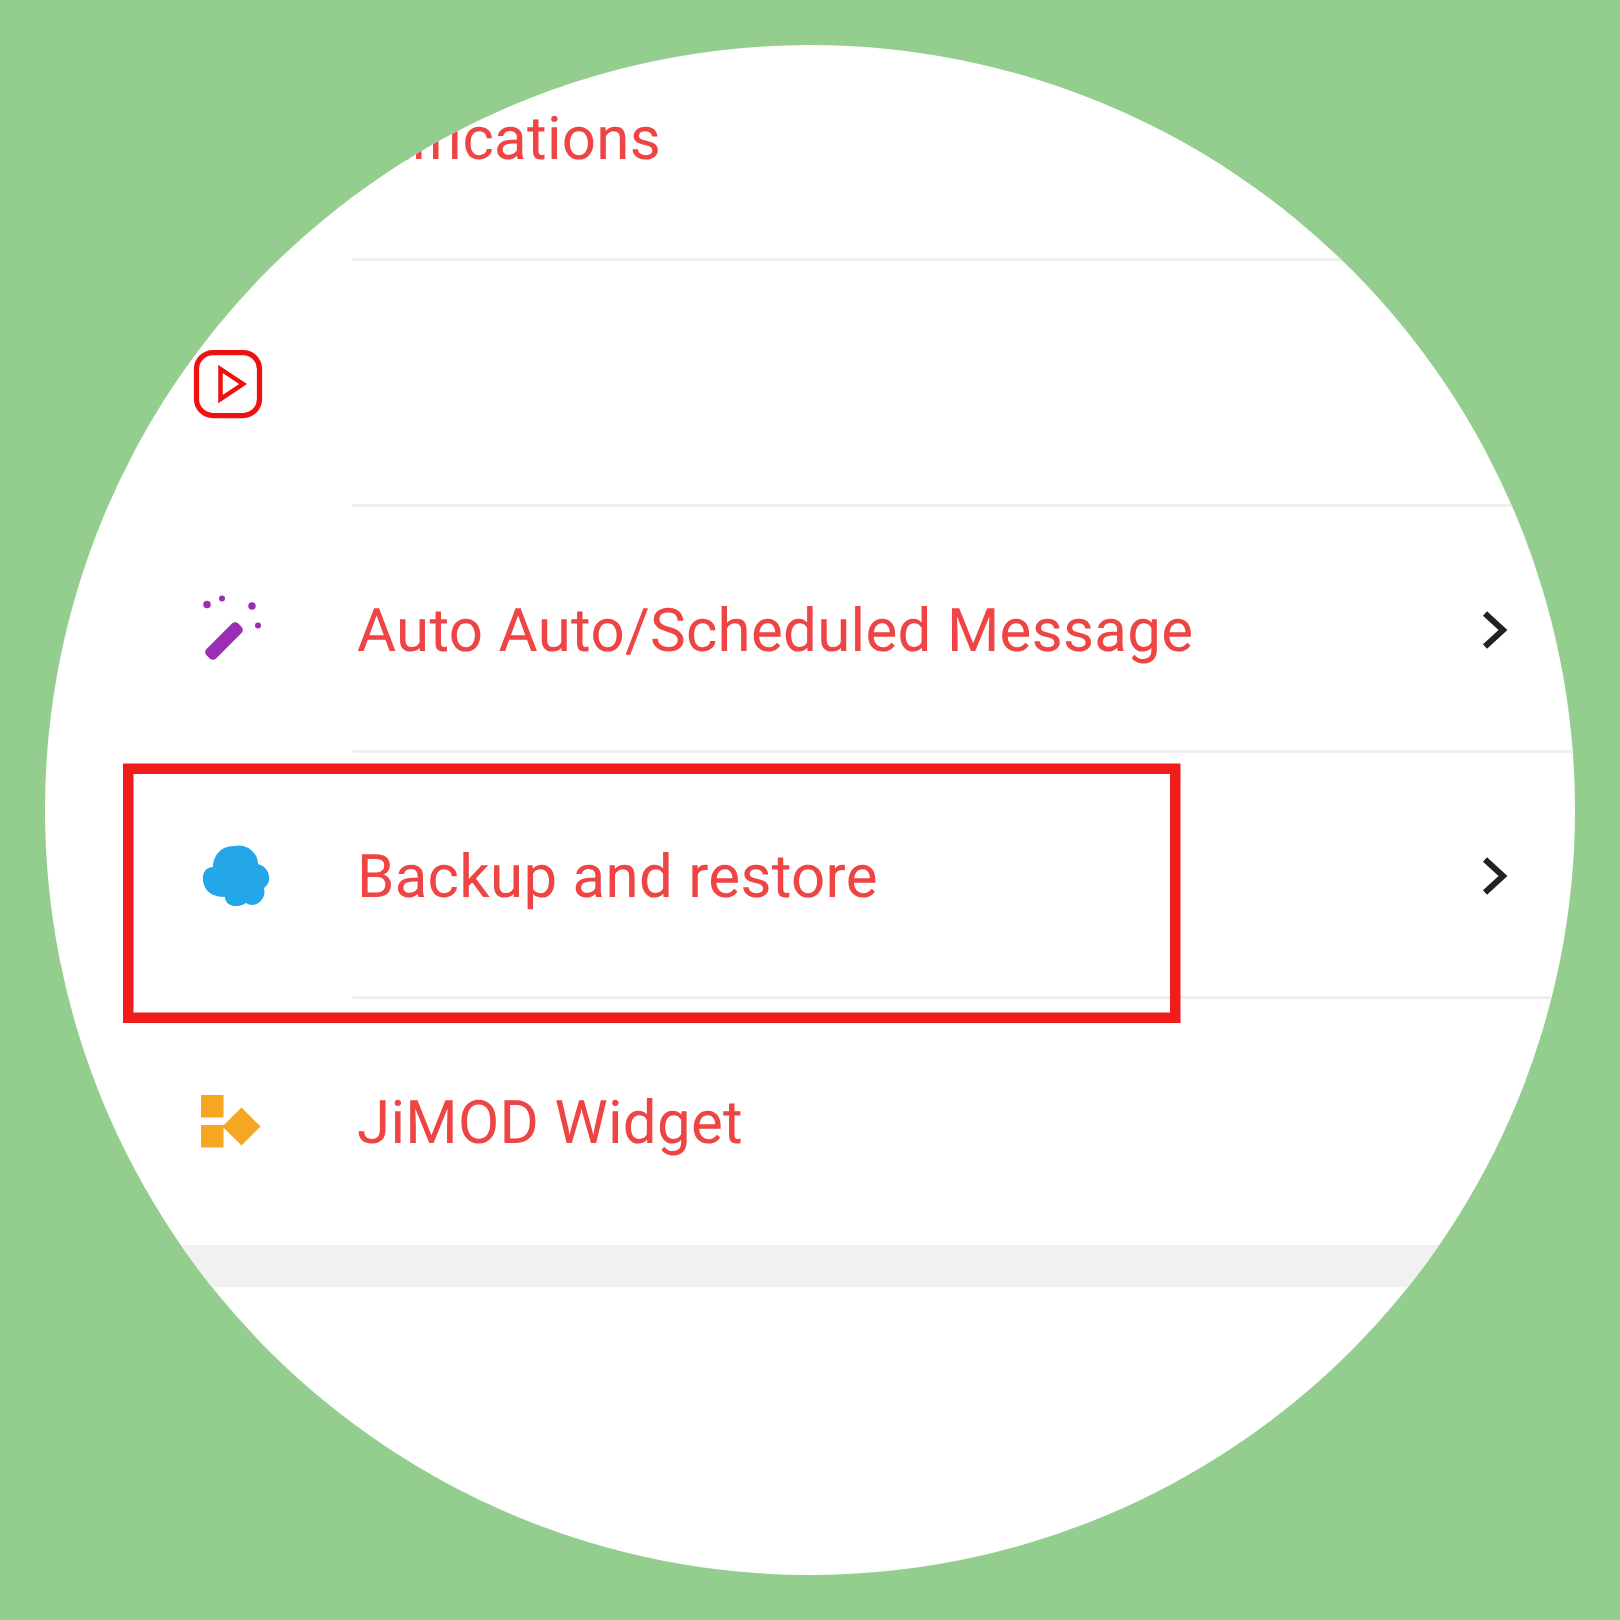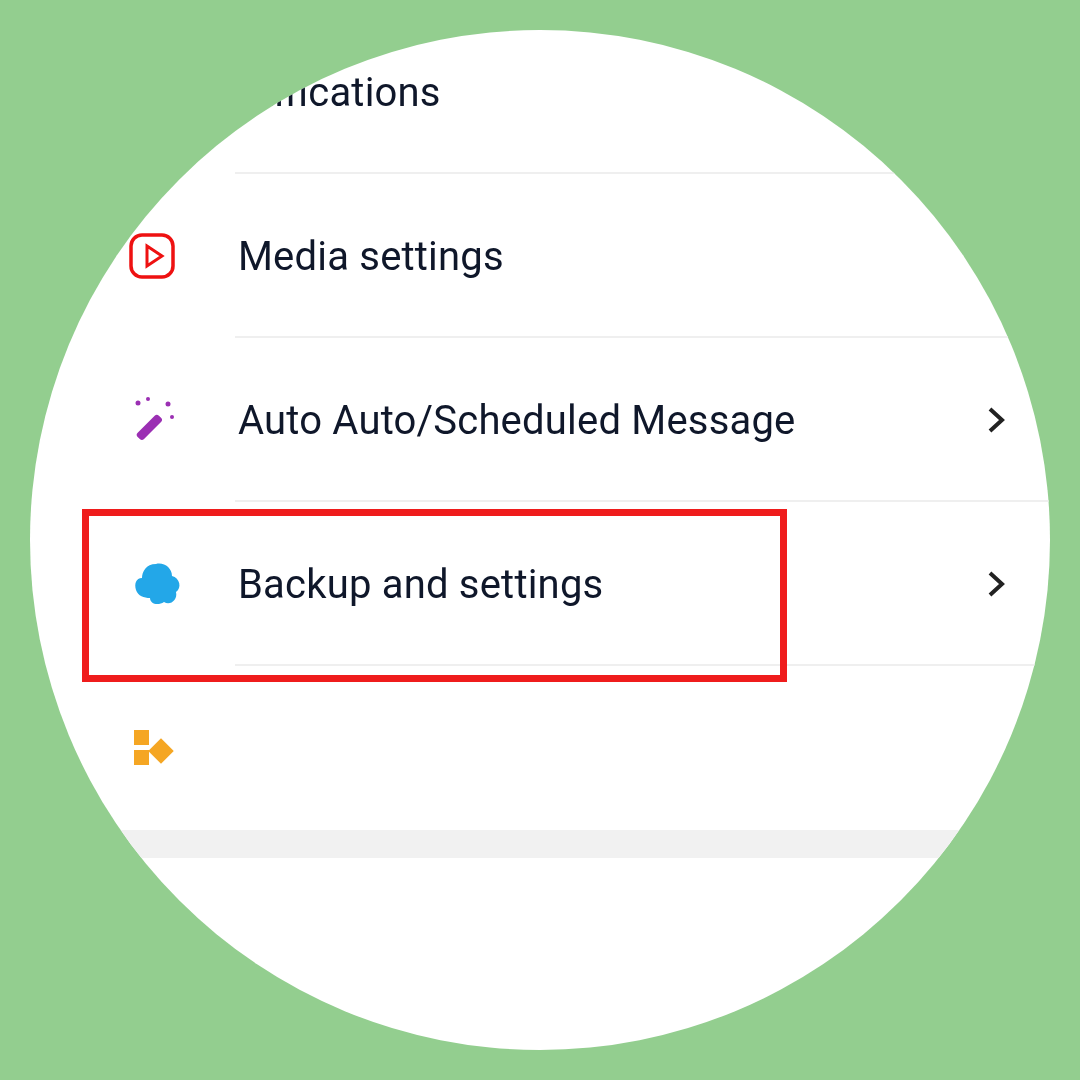--- a/index.html
+++ b/index.html
@@ -43,21 +43,21 @@
       background: #efefef;
     }
     .icon-wrap {
       width: 110px;
       display: flex;
       align-items: center;
       justify-content: flex-start;
     }
     .label {
       font-size: 40px;
-      color: #0f172a;
+      color: #ef4444;
       font-weight: 400;
       letter-spacing: 0.2px;
     }
     .chevron {
       margin-left: auto;
       width: 28px;
       height: 28px;
     }
     .highlight {
       position: absolute;
@@ -85,21 +85,20 @@
       <div class="divider"></div>
     </div>
 
     <div class="item">
       <span class="icon-wrap">
         <svg width="48" height="48" viewBox="0 0 48 48">
           <rect x="3" y="3" width="42" height="42" rx="11" ry="11" fill="none" stroke="#e11" stroke-width="3.5"></rect>
           <path d="M 19 14 L 34 24 L 19 34 Z" fill="none" stroke="#e11" stroke-width="3"></path>
         </svg>
       </span>
-      <span class="label">Media settings</span>
       <div class="divider"></div>
     </div>
 
     <div class="item">
       <span class="icon-wrap">
         <svg width="50" height="50" viewBox="0 0 50 50">
           <rect x="6" y="28" width="30" height="9" rx="3" fill="#9b2fb3" transform="rotate(-45 21 32)"></rect>
           <circle cx="10" cy="8" r="2.5" fill="#9b2fb3"></circle>
           <circle cx="20" cy="4" r="2" fill="#9b2fb3"></circle>
           <circle cx="40" cy="9" r="2.5" fill="#9b2fb3"></circle>
@@ -114,38 +113,39 @@
       </span>
       <div class="divider"></div>
     </div>
 
     <div class="item">
       <span class="icon-wrap">
         <svg width="56" height="56" viewBox="0 0 56 56">
           <path d="M 28 8 C 18 8 14 16 14 22 C 8 22 6 28 8 34 C 10 40 16 42 22 42 C 22 48 30 50 36 46 C 42 50 50 44 48 36 C 54 32 52 22 44 20 C 44 12 36 6 28 8 Z" fill="#23a7e8"></path>
         </svg>
       </span>
-      <span class="label">Backup and settings</span>
+      <span class="label">Backup and restore</span>
       <span class="chevron">
         <svg width="28" height="28" viewBox="0 0 28 28">
             <path d="M 8 3 L 20 14 L 8 25" fill="none" stroke="#222" stroke-width="4"></path>
           </svg>
       </span>
       <div class="divider"></div>
     </div>
 
 
     <div class="item">
       <span class="icon-wrap">
         <svg width="48" height="48" viewBox="0 0 48 48">
           <rect x="6" y="6" width="15" height="15" fill="#f5a623"></rect>
           <rect x="6" y="26" width="15" height="15" fill="#f5a623"></rect>
           <rect x="24" y="18" width="18" height="18" fill="#f5a623" transform="rotate(45 33 27)"></rect>
         </svg>
       </span>
+      <span class="label">JiMOD Widget</span>
     </div>
 
     <div class="section-gap"></div>
 
   </div>
 
   <div class="highlight"></div>
 </div>
 
 </body></html>

